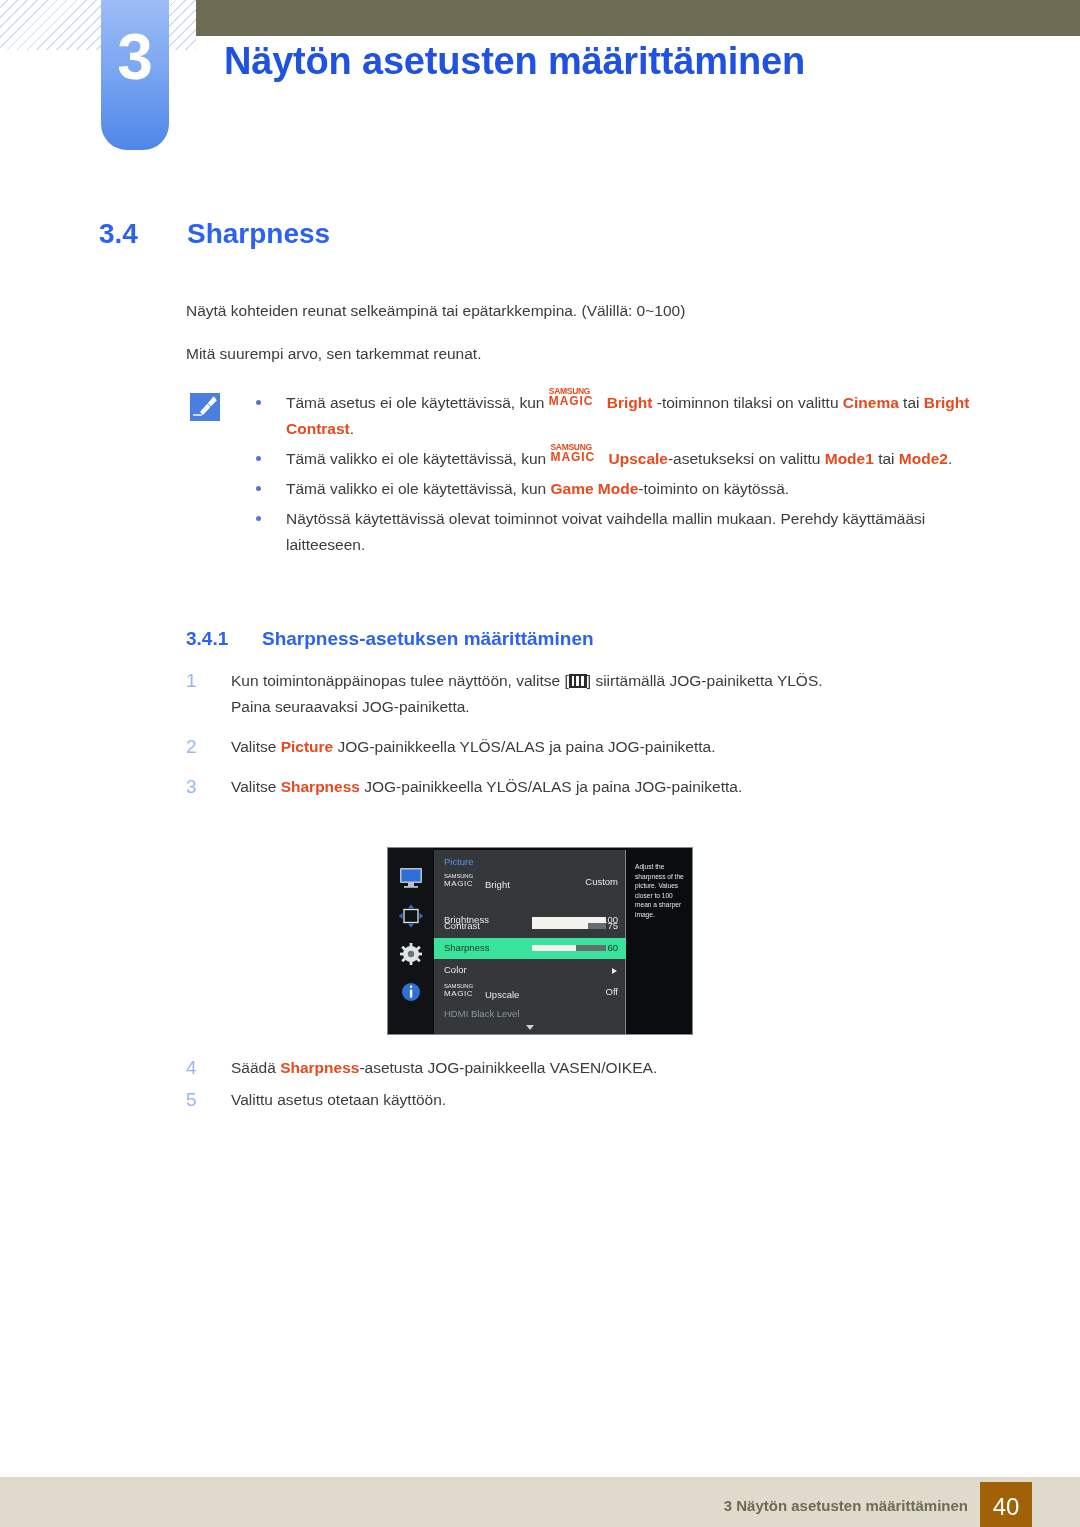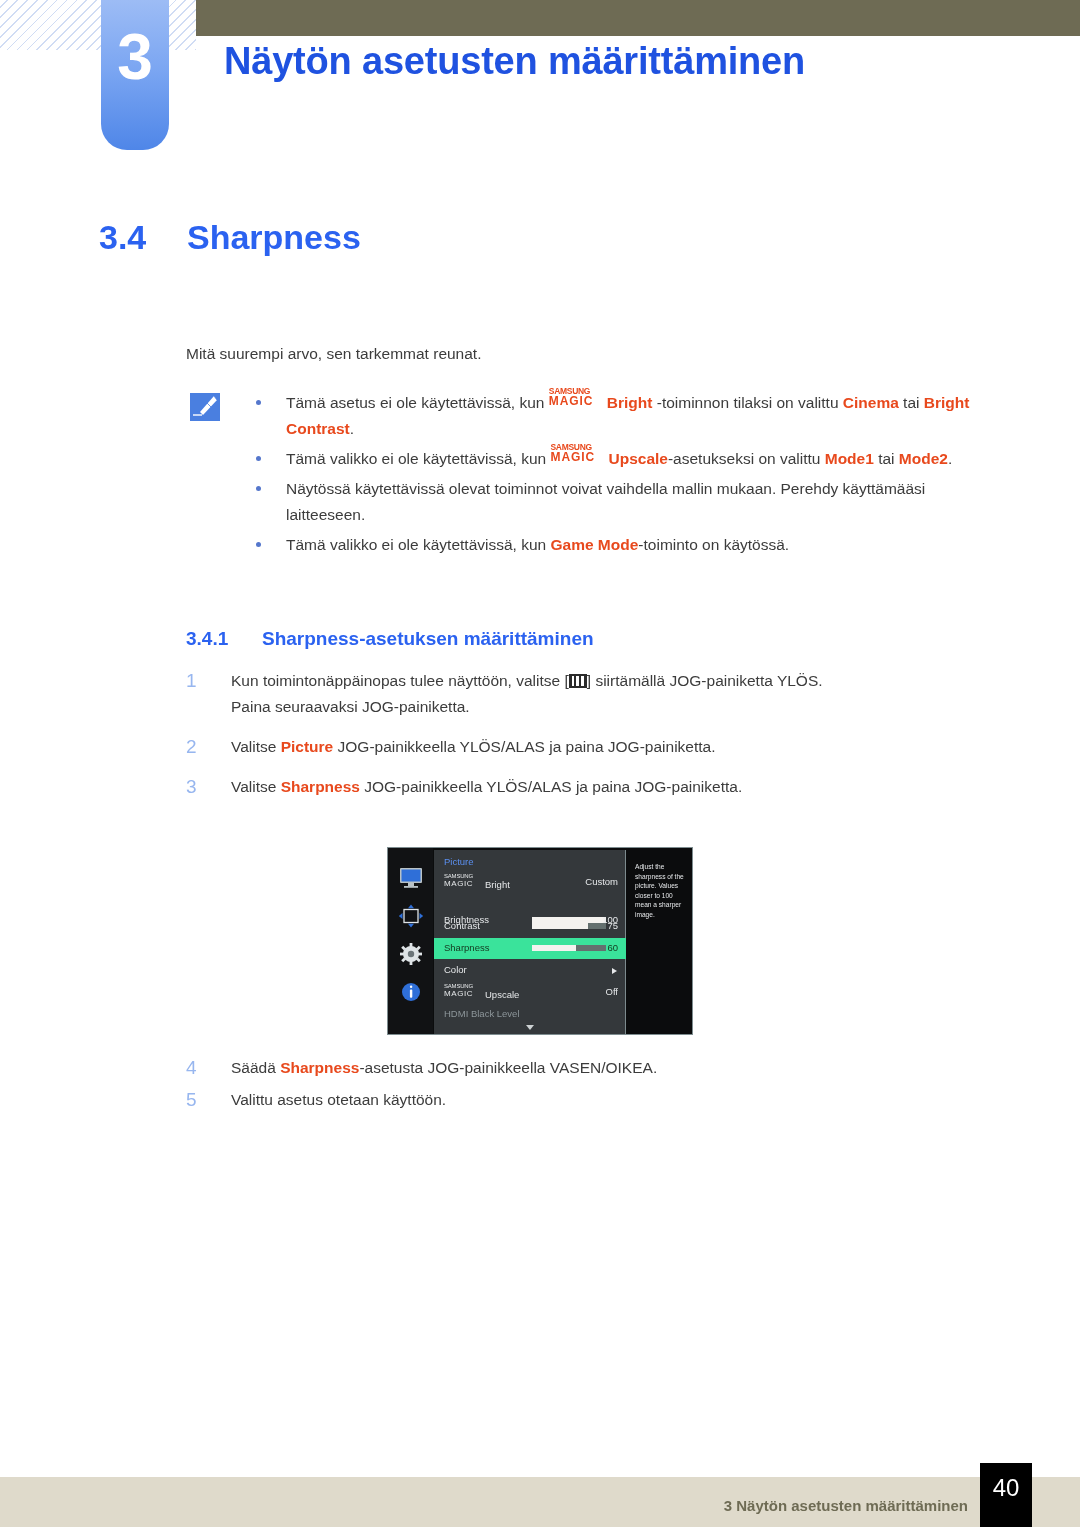--- a/index.html
+++ b/index.html
@@ -39,21 +39,21 @@
   }
   .chaptertitle {
     position: absolute; left: 224px; top: 40px;
     font-size: 38px; font-weight: bold; color: #1f52e0;
     letter-spacing: -.2px;
   }
 
   
   .h2 {
     position: absolute; left: 99px; top: 218px;
-    font-size: 34px; font-weight: bold; color: #2b62f0;
+    font-size: 28px; font-weight: bold; color: #2b62f0;
     white-space: nowrap;
   }
   .h2 .num { display:inline-block; width: 88px; }
   .h3 {
     position: absolute; left: 186px; top: 628px;
     font-size: 19px; font-weight: bold; color: #2b62f0;
     white-space: nowrap;
   }
   .h3 .num { display:inline-block; width: 76px; }
 
@@ -219,21 +219,21 @@
     position: absolute; left: 0; bottom: 0; width: 1080px; height: 50px;
     background: #dfdacb;
   }
   .footer-txt {
     position: absolute; right: 112px; bottom: 13px;
     font-size: 15px; font-weight: bold; color: #6e6b54;
     white-space: nowrap;
   }
   .pagenum-box {
     position: absolute; right: 48px; bottom: 0;
-    width: 52px; height: 64px; background: #000000;
+    width: 52px; height: 45px; background: #a16207;
   }
   .pagenum-box span {
     position: absolute; left:0; right:0; top: 11px;
     text-align: center; font-size: 24px; color: #ffffff;
   }
 </style>
 </head>
 <body>
 
 <div class="page">
@@ -241,20 +241,21 @@
   <div class="hatch"></div>
   <div class="olivebar"></div>
   <div class="chaptertab"></div>
   <div class="chapternum">3</div>
   <div class="chaptertitle">Näytön asetusten määrittäminen</div>
 
   <div class="h2">
     <span class="num">3.4</span><span>Sharpness</span>
   </div>
 
+  <div class="body-txt p1">Näytä kohteiden reunat selkeämpinä tai epätarkkempina. (Välillä: 0~100)</div>
   <div class="body-txt p2">Mitä suurempi arvo, sen tarkemmat reunat.</div>
 
   <div class="note-icon">
     <svg width="30" height="28" viewBox="0 0 30 28">
       <rect x="0" y="0" width="30" height="28" fill="#4a7fe0"></rect>
       <path d="M3 22 L12 22" stroke="#ffffff" stroke-width="1.4"></path>
       <path d="M24 3 L10 19 L13 22 L27 7 Z" fill="#ffffff"></path>
       <path d="M24 3 L27 7" stroke="#4a7fe0" stroke-width="0.8"></path>
       <path d="M17 10 L21 14" stroke="#4a7fe0" stroke-width="0.8"></path>
     </svg>
@@ -267,26 +268,26 @@
       <span>Tämä asetus ei ole käytettävissä, kun </span><span class="magic"><span class="s">SAMSUNG</span><span class="m">MAGIC</span></span><span class="or">Bright</span><span> -toiminnon tilaksi on valittu </span><span class="or">Cinema</span><span> tai </span><span class="or">Bright Contrast</span><span>.</span>
     </div>
 
     <div class="bullet-row">
       <span class="dot"></span>
       <span>Tämä valikko ei ole käytettävissä, kun </span><span class="magic"><span class="s">SAMSUNG</span><span class="m">MAGIC</span></span><span class="or">Upscale</span><span>-asetukseksi on valittu </span><span class="or">Mode1</span><span> tai </span><span class="or">Mode2</span><span>.</span>
     </div>
 
     <div class="bullet-row">
       <span class="dot"></span>
-      <span>Näytössä käytettävissä olevat toiminnot voivat vaihdella mallin mukaan. Perehdy käyttämääsi laitteeseen.</span>
+      <span>Tämä valikko ei ole käytettävissä, kun </span><span class="or">Game Mode</span><span>-toiminto on käytössä.</span>
     </div>
 
     <div class="bullet-row">
       <span class="dot"></span>
-      <span>Tämä valikko ei ole käytettävissä, kun </span><span class="or">Game Mode</span><span>-toiminto on käytössä.</span>
+      <span>Näytössä käytettävissä olevat toiminnot voivat vaihdella mallin mukaan. Perehdy käyttämääsi laitteeseen.</span>
     </div>
 
   </div>
 
   <div class="h3">
     <span class="num">3.4.1</span><span>Sharpness-asetuksen määrittäminen</span>
   </div>
 
   <div class="steps" style="top:668px;">
 

